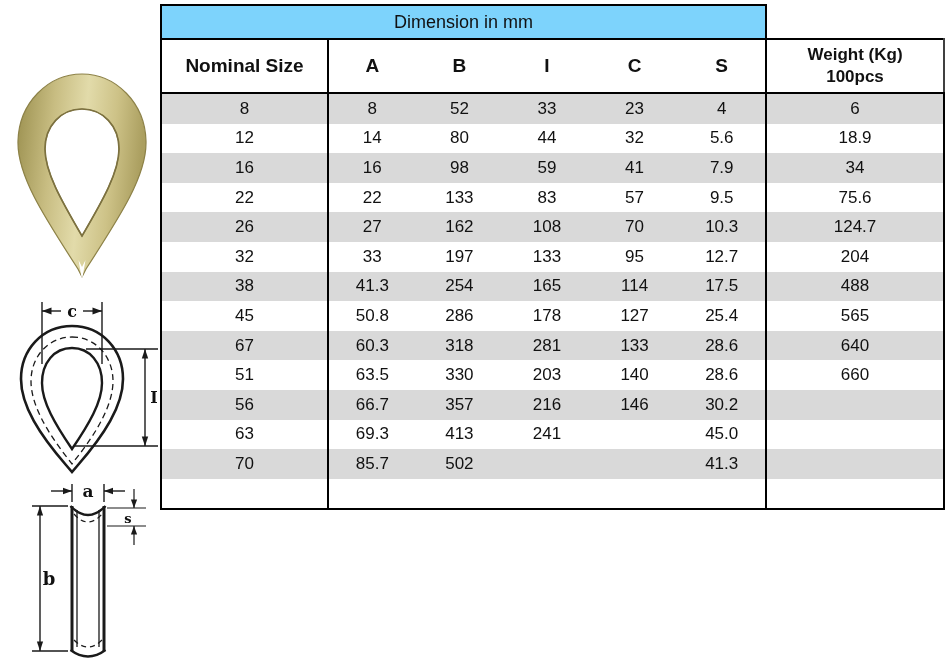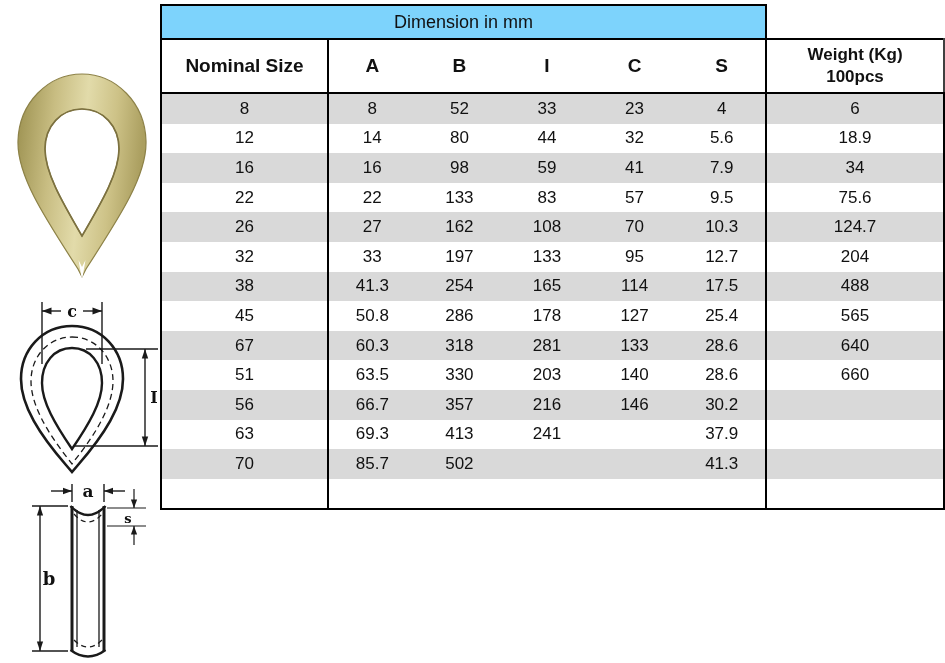--- a/index.html
+++ b/index.html
@@ -255,21 +255,21 @@
             <td class="c4">146</td>
             <td class="c5">30.2</td>
             <td class="c6"></td>
           </tr>
           <tr>
             <td class="c0">63</td>
             <td class="c1">69.3</td>
             <td class="c2">413</td>
             <td class="c3">241</td>
             <td class="c4"></td>
-            <td class="c5">37.9</td>
+            <td class="c5">45.0</td>
             <td class="c6"></td>
           </tr>
           <tr>
             <td class="c0">70</td>
             <td class="c1">85.7</td>
             <td class="c2">502</td>
             <td class="c3"></td>
             <td class="c4"></td>
             <td class="c5">41.3</td>
             <td class="c6"></td>

